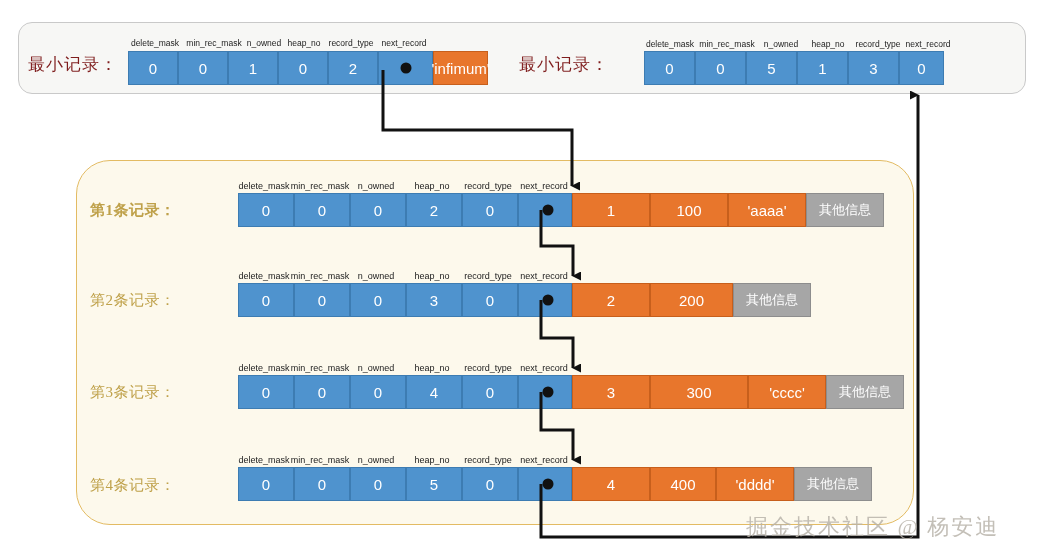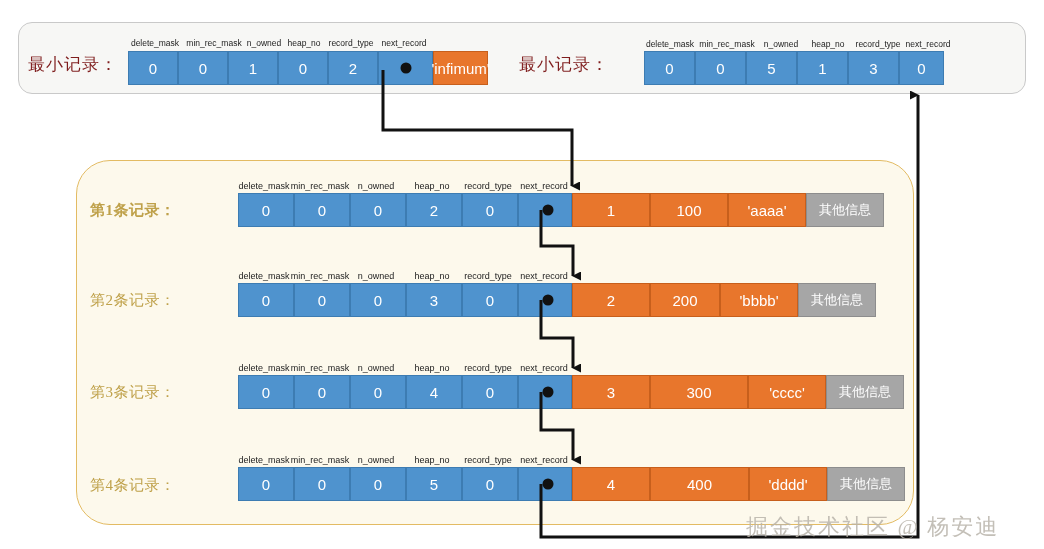--- a/index.html
+++ b/index.html
@@ -204,22 +204,21 @@
   <div class="strip" style="left:238px; top:283px;">
     <div class="cell blue" style="width:56px;">0</div>
     <div class="cell blue" style="width:56px;">0</div>
     <div class="cell blue" style="width:56px;">0</div>
     <div class="cell blue" style="width:56px;">3</div>
     <div class="cell blue" style="width:56px;">0</div>
     <div class="cell blue" style="width:54px;">
       <span class="dot" style="left:56%; top:50%;"></span>
     </div>
     <div class="cell orange" style="width:78px;">2</div>
-    <div class="cell orange" style="width:70px;">200</div>
-    <div class="cell orange" style="width:78px;">'bbbb'</div>
+    <div class="cell orange" style="width:83px;">200</div>
     <div class="cell gray cjk" style="width:78px;">其他信息</div>
   </div>
 
   <div class="rec-label" style="left:90px; top:383px;">第3条记录：</div>
   <div class="hdr big" style="left:264px; top:363px;">delete_mask</div>
   <div class="hdr big" style="left:320px; top:363px;">min_rec_mask</div>
   <div class="hdr big" style="left:376px; top:363px;">n_owned</div>
   <div class="hdr big" style="left:432px; top:363px;">heap_no</div>
   <div class="hdr big" style="left:488px; top:363px;">record_type</div>
   <div class="hdr big" style="left:544px; top:363px;">next_record</div>
@@ -248,21 +247,21 @@
   <div class="strip" style="left:238px; top:467px;">
     <div class="cell blue" style="width:56px;">0</div>
     <div class="cell blue" style="width:56px;">0</div>
     <div class="cell blue" style="width:56px;">0</div>
     <div class="cell blue" style="width:56px;">5</div>
     <div class="cell blue" style="width:56px;">0</div>
     <div class="cell blue" style="width:54px;">
       <span class="dot" style="left:56%; top:50%;"></span>
     </div>
     <div class="cell orange" style="width:78px;">4</div>
-    <div class="cell orange" style="width:99px;">400</div>
+    <div class="cell orange" style="width:66px;">400</div>
     <div class="cell orange" style="width:78px;">'dddd'</div>
     <div class="cell gray cjk" style="width:78px;">其他信息</div>
   </div>
 
   <svg class="wires" viewBox="0 0 1044 549">
     <defs>
       <marker id="arrowDown" markerWidth="9" markerHeight="9" refX="4.5" refY="8" orient="auto" markerUnits="userSpaceOnUse">
         <path d="M0,0 L9,0 L4.5,9 Z" fill="#111111"></path>
       </marker>
       <marker id="arrowUp" markerWidth="9" markerHeight="9" refX="4.5" refY="8" orient="auto" markerUnits="userSpaceOnUse">

